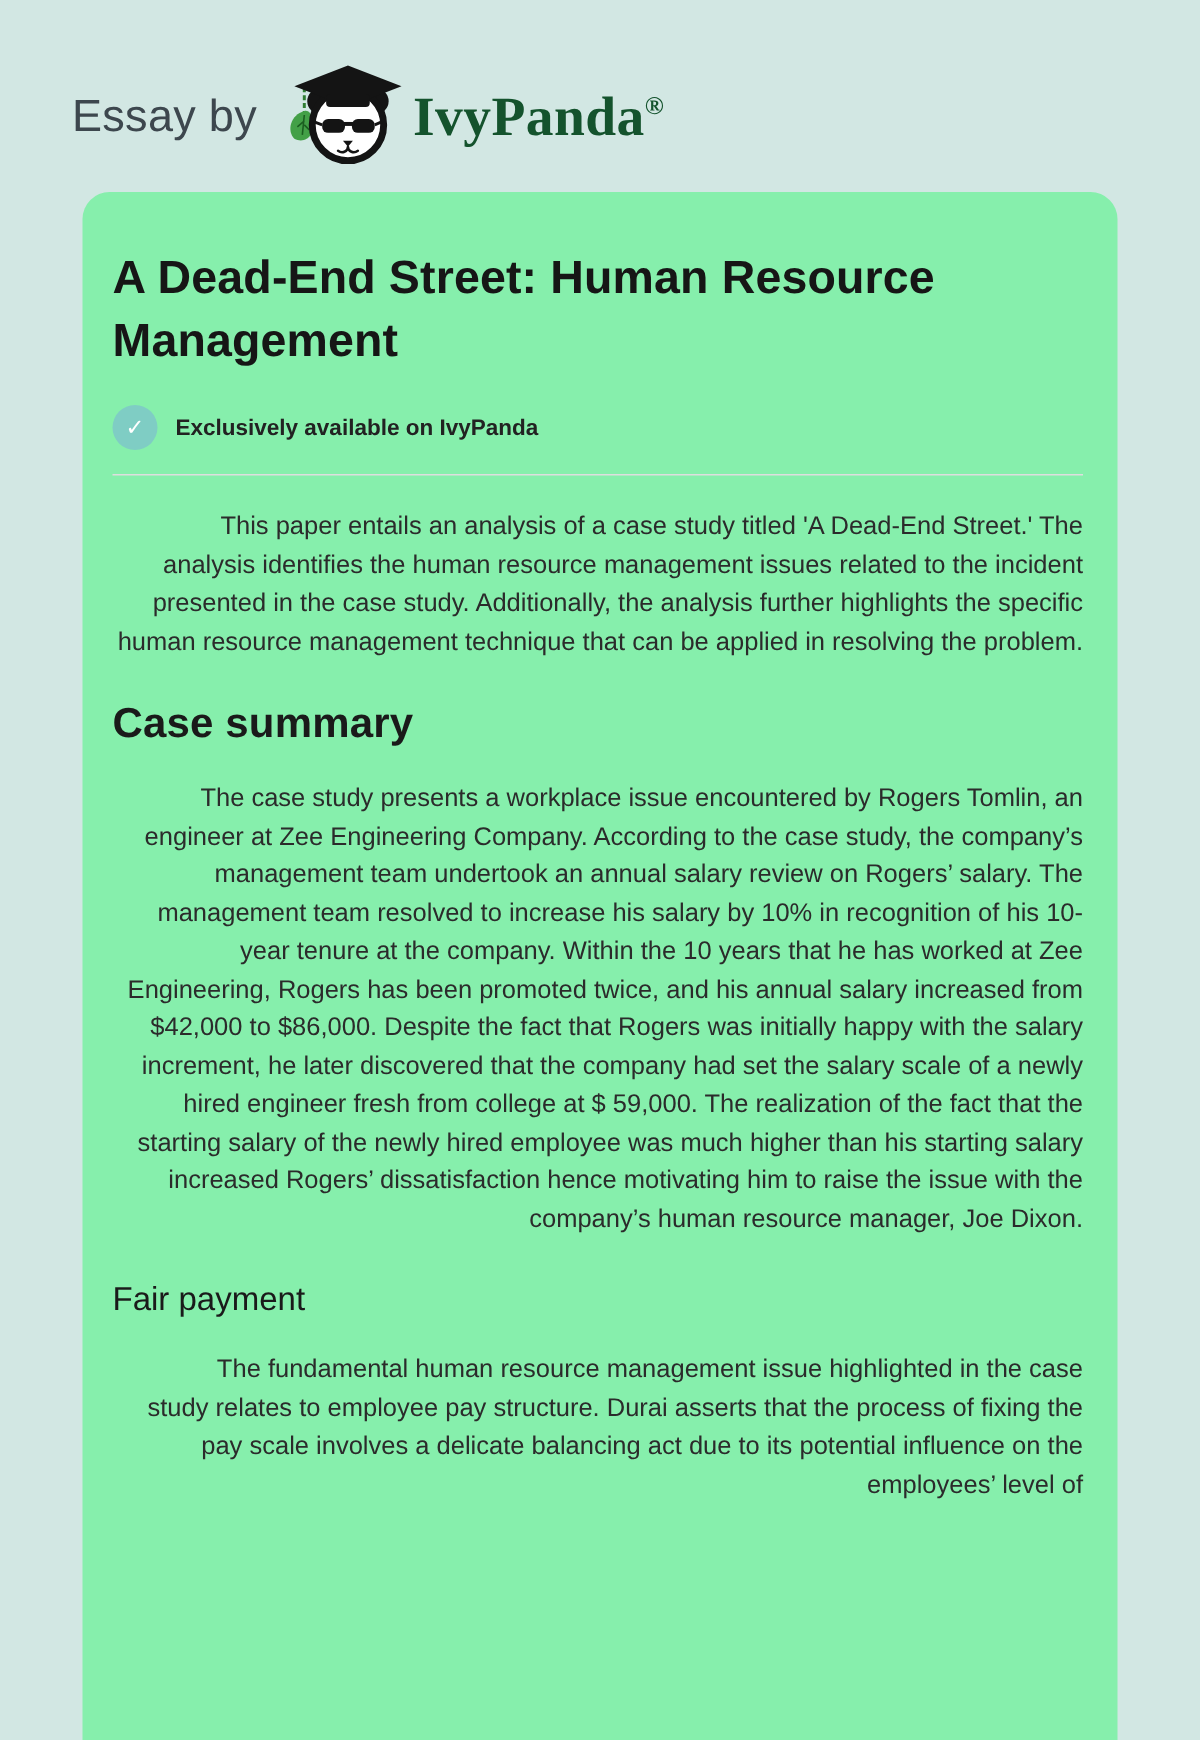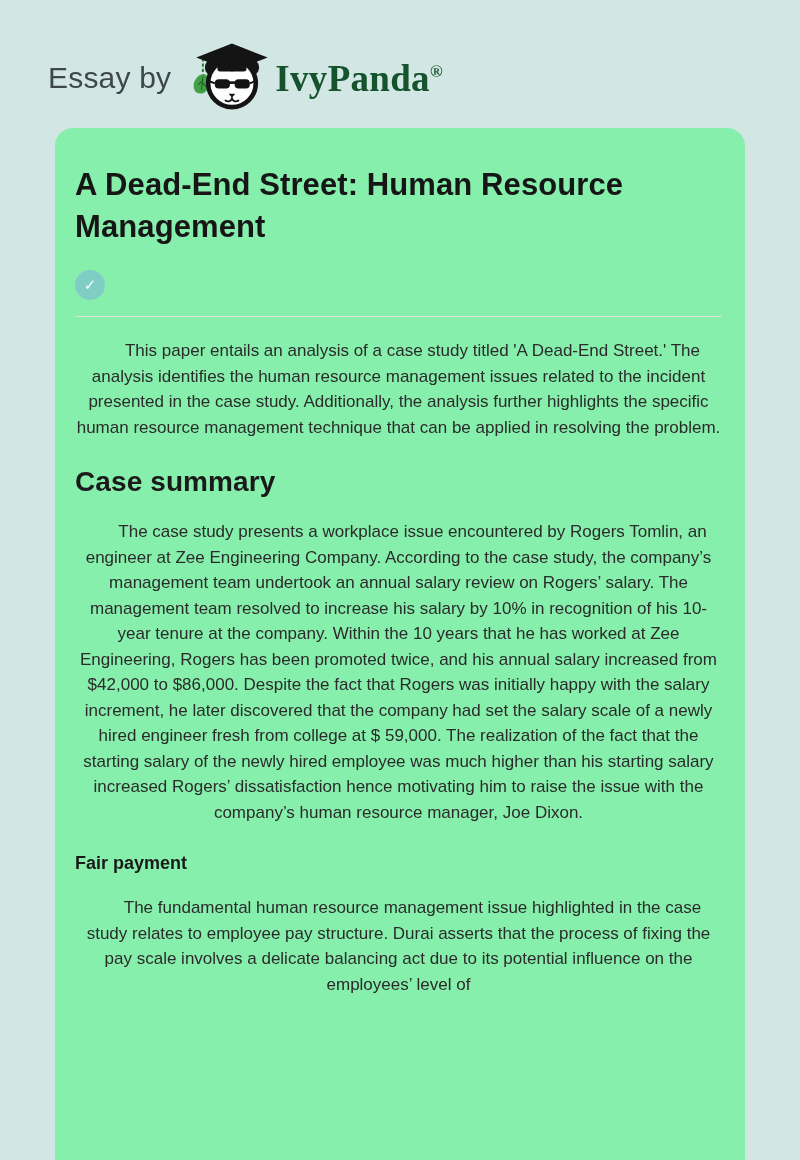--- a/index.html
+++ b/index.html
@@ -92,31 +92,31 @@
   }
   h2.section-heading {
     margin: 26px 0 0 0;
     font-size: 28px;
     font-weight: 700;
     color: #1a1a1a;
     letter-spacing: 0.1px;
   }
   h3.subsection-heading {
     margin: 28px 0 16px 0;
-    font-size: 18px;
-    font-weight: 700;
+    font-size: 22px;
+    font-weight: 400;
     color: #1a1a1a;
   }
   p.body-paragraph {
     margin: 21px 0 0 0;
     font-size: 17px;
     line-height: 25.5px;
     color: #2b2b2b;
     text-indent: 28px;
-    text-align: center;
+    text-align: right;
   }
 </style>
 </head>
 <body>
 
 <header class="page-header">
   <span class="essay-by">Essay by</span>
   <span class="logo-wrap">
     <svg class="logo-svg" width="82" height="76" viewBox="0 0 124 112" xmlns="http://www.w3.org/2000/svg" aria-hidden="true">
 
@@ -144,20 +144,21 @@
     </svg>
   </span>
   <span class="brand"><span>IvyPanda</span><sup>®</sup></span>
 </header>
 
 <main class="card">
   <h1 class="page-title">A Dead-End Street: Human Resource Management</h1>
 
   <div class="badge-row">
     <span class="check-circle">✓</span>
+    <span class="badge-label">Exclusively available on IvyPanda</span>
   </div>
 
   <hr class="divider">
 
   <p class="body-paragraph">This paper entails an analysis of a case study titled 'A Dead-End Street.' The analysis identifies the human resource management issues related to the incident presented in the case study. Additionally, the analysis further highlights the specific human resource management technique that can be applied in resolving the problem.</p>
 
   <h2 class="section-heading">Case summary</h2>
   <p class="body-paragraph">The case study presents a workplace issue encountered by Rogers Tomlin, an engineer at Zee Engineering Company. According to the case study, the company’s management team undertook an annual salary review on Rogers’ salary. The management team resolved to increase his salary by 10% in recognition of his 10-year tenure at the company. Within the 10 years that he has worked at Zee Engineering, Rogers has been promoted twice, and his annual salary increased from $42,000 to $86,000. Despite the fact that Rogers was initially happy with the salary increment, he later discovered that the company had set the salary scale of a newly hired engineer fresh from college at $ 59,000. The realization of the fact that the starting salary of the newly hired employee was much higher than his starting salary increased Rogers’ dissatisfaction hence motivating him to raise the issue with the company’s human resource manager, Joe Dixon.</p>
 
 

